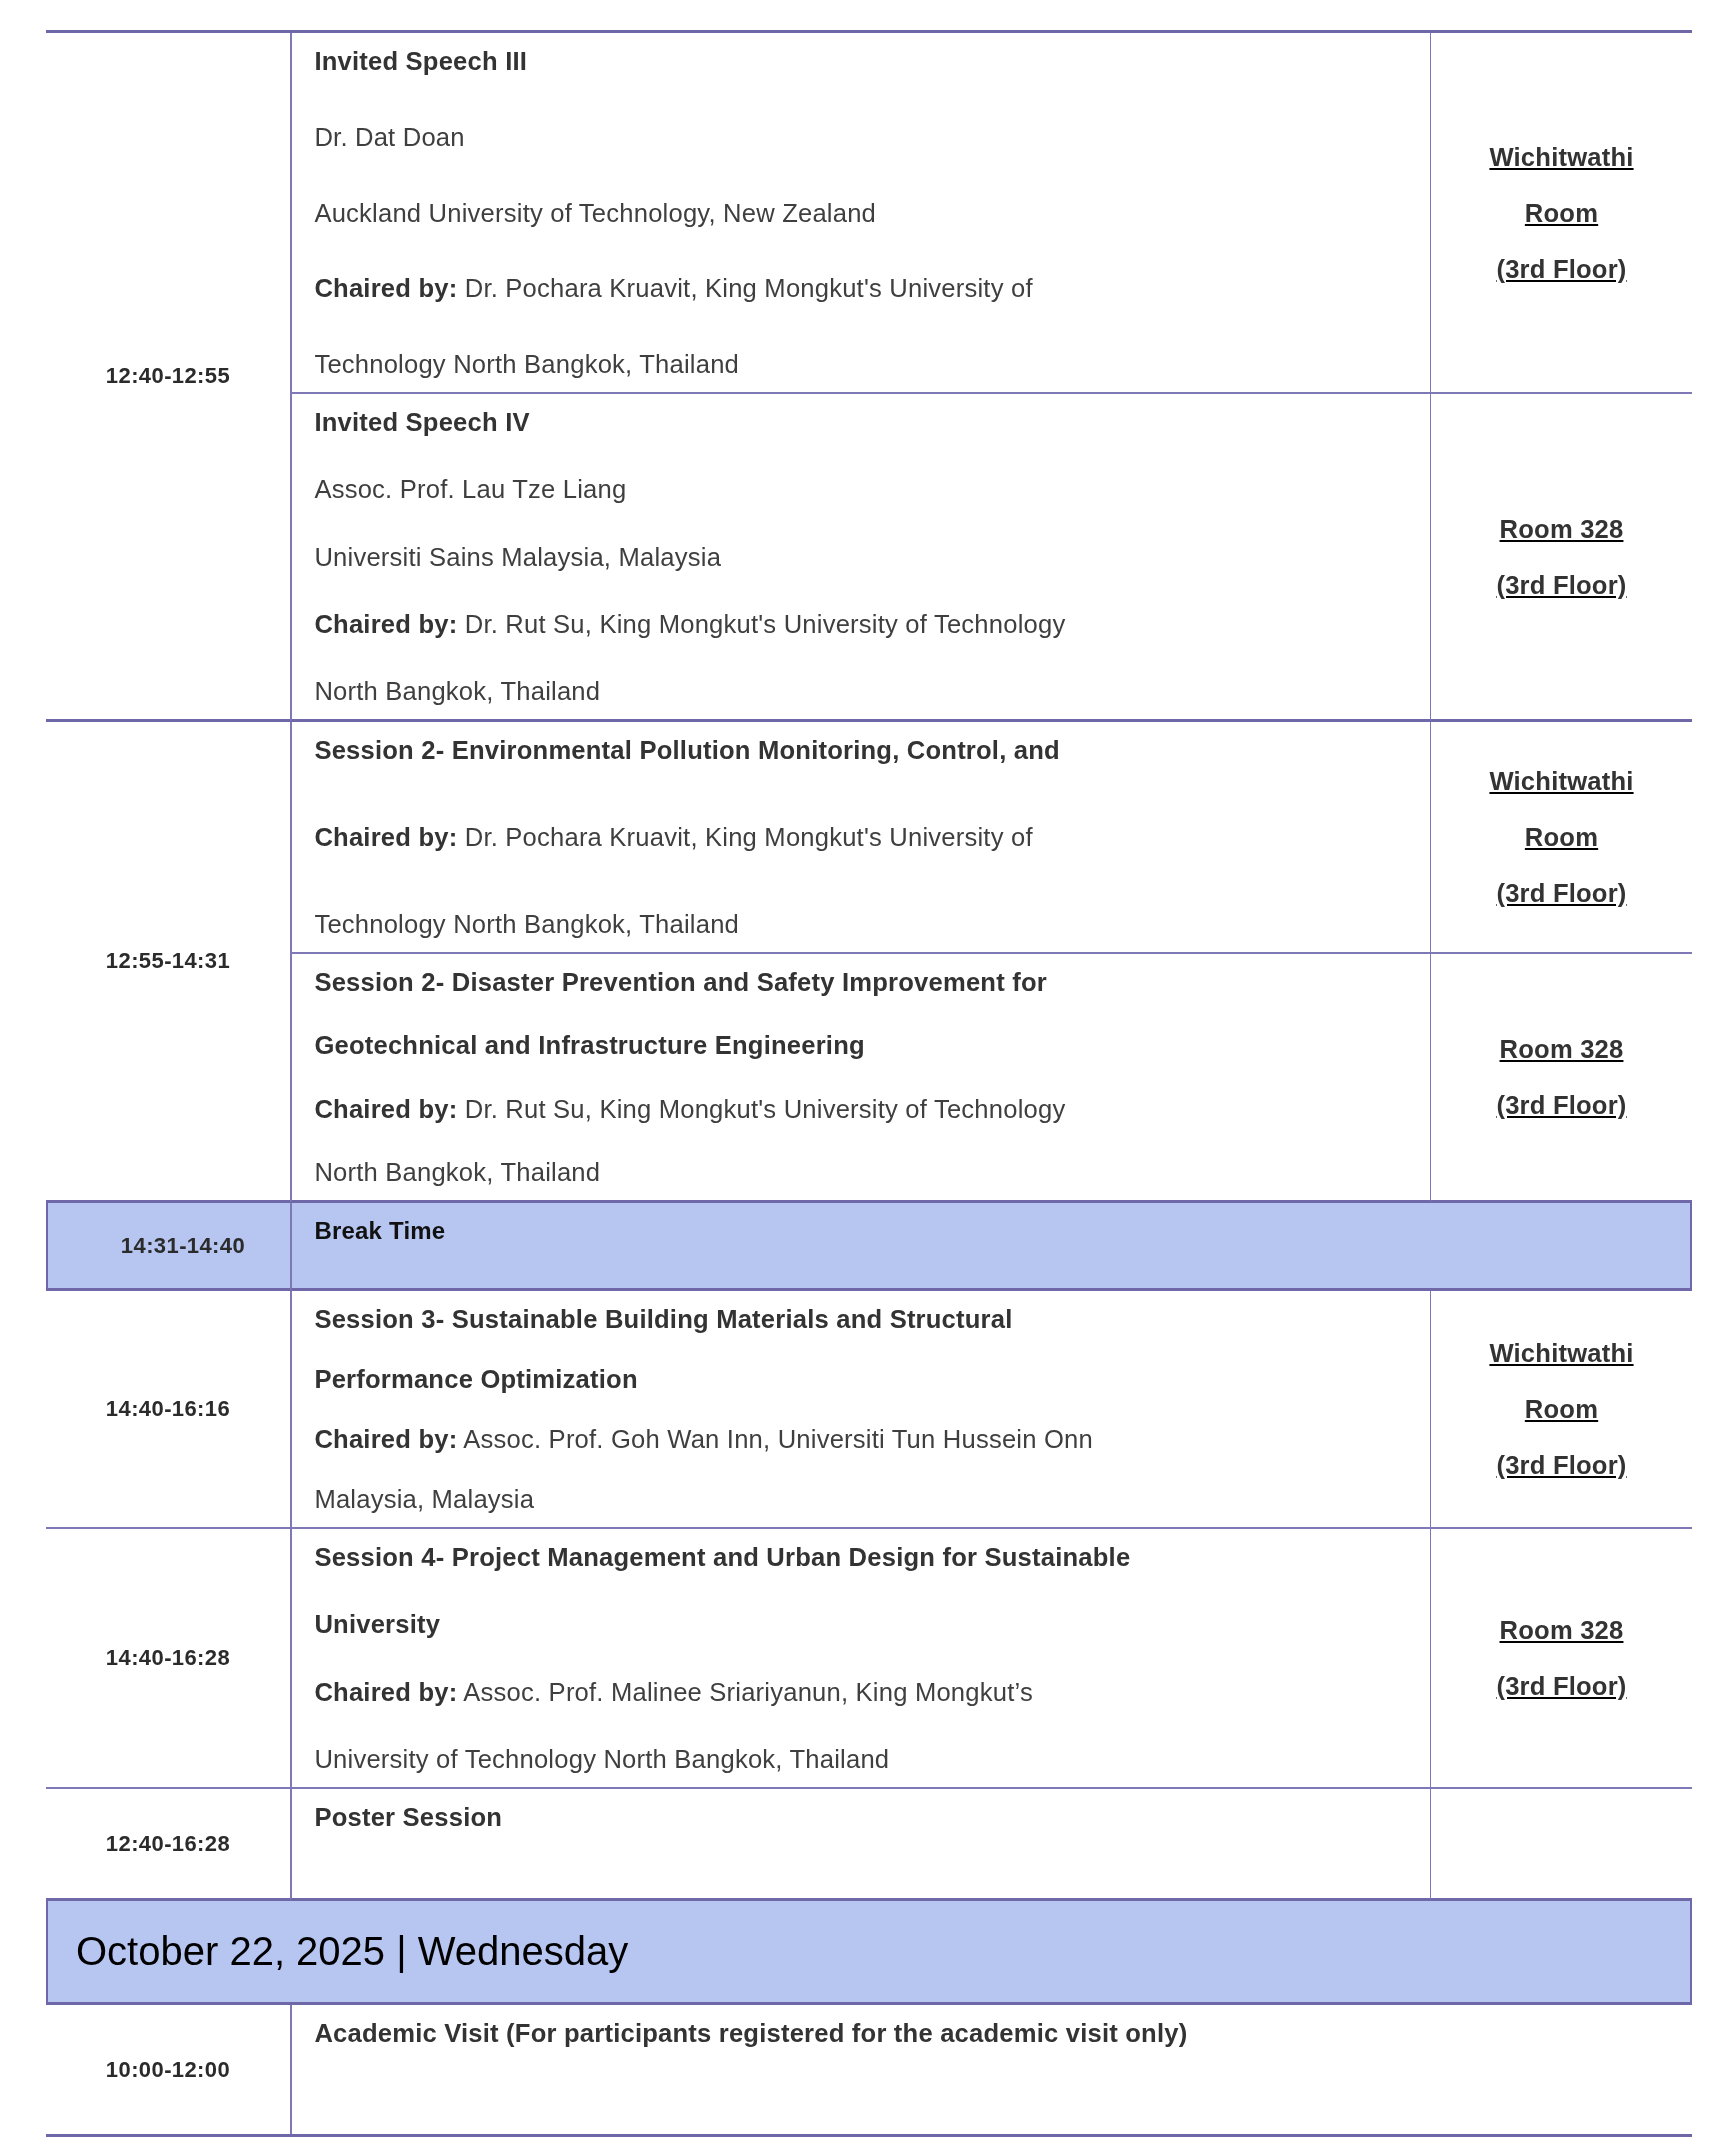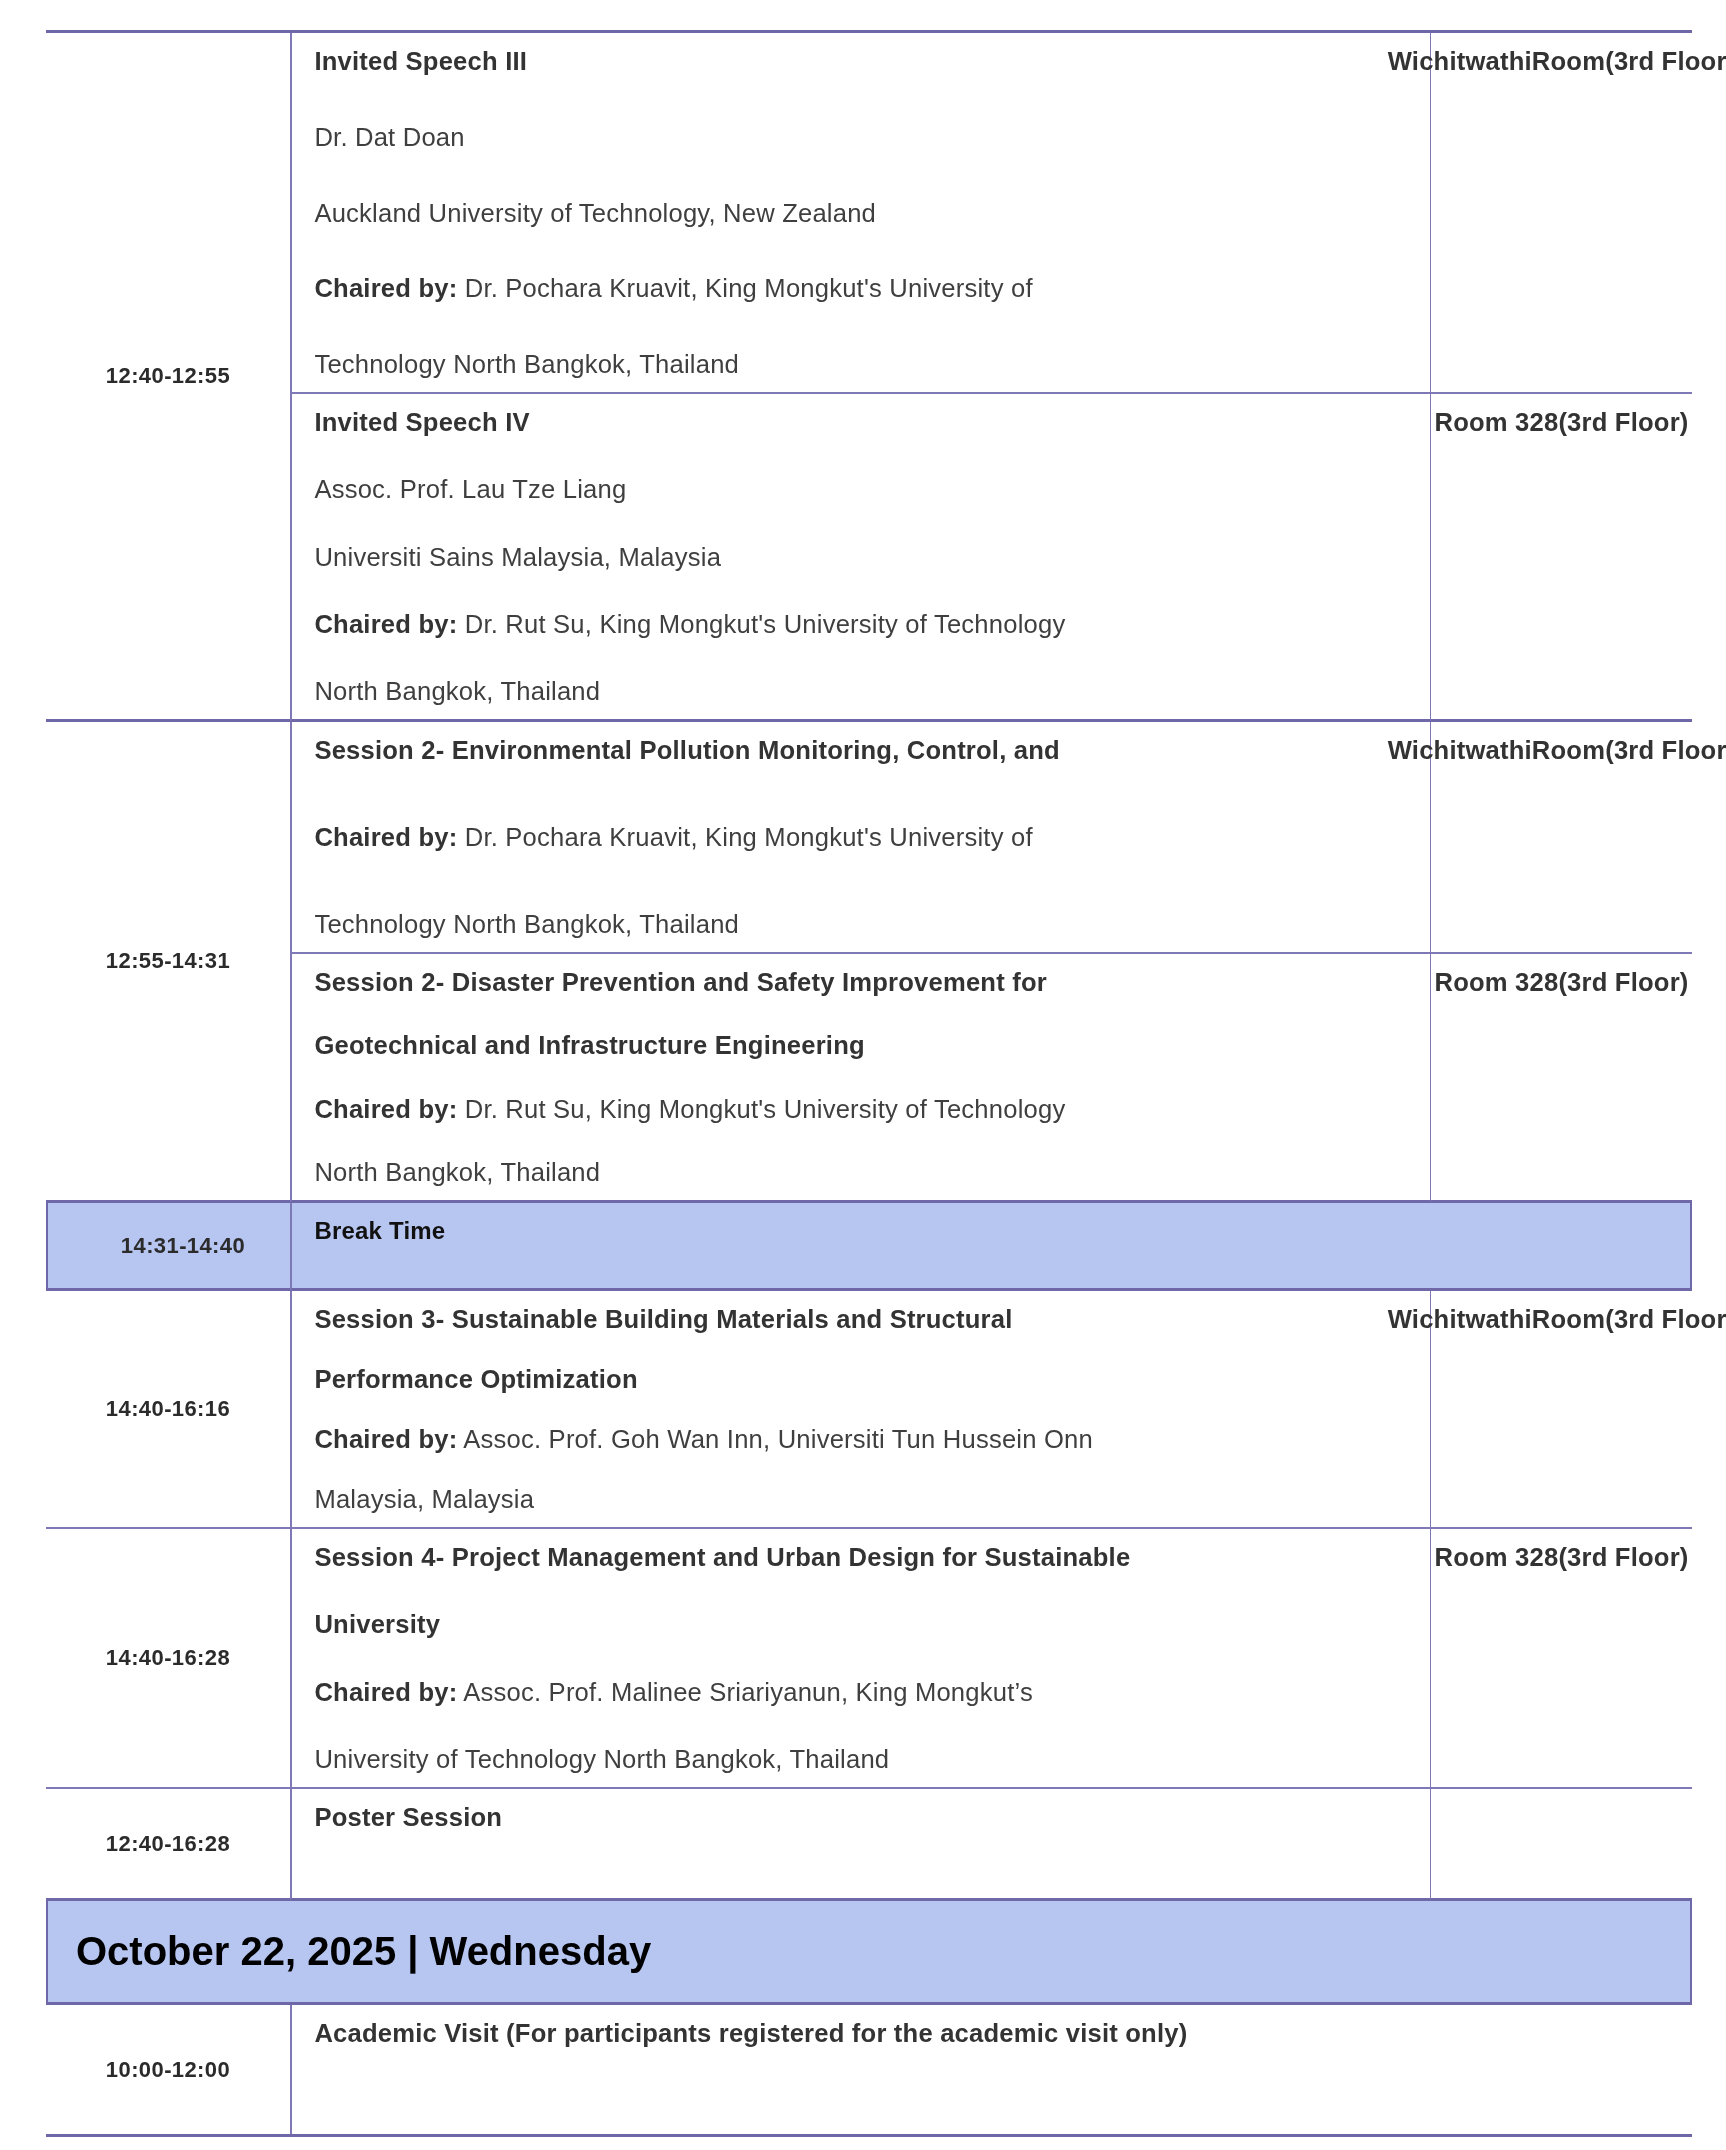--- a/index.html
+++ b/index.html
@@ -56,35 +56,37 @@
   .line {
     font-size: 25.6px;
     line-height: 56px;
     letter-spacing: 0.2px;
     color: var(--body-text);
     white-space: nowrap;
   }
   .b { font-weight: 700; color: var(--strong-text); }
   .room {
     display: flex;
-    flex-direction: row;
+    flex-direction: column;
     justify-content: center;
+    align-items: center;
+    text-decoration: underline;
   }
   .room .line { font-weight: 700; color: var(--strong-text); line-height: 56px; }
   .emph {
     font-size: 24px;
     font-weight: 700;
     color: var(--emphasis-text);
     letter-spacing: 0.2px;
   }
   .day-header {
     display: flex;
     align-items: center;
     padding-left: 24px;
-    font-weight: 700;
+    font-weight: 400;
     font-size: 40px;
     color: var(--header-text);
     white-space: nowrap;
   }
   .hl { background: var(--highlight); }
   .bb-n { border-bottom: 2.4px solid var(--border); }
   .bb-s { border-bottom: 3.2px solid var(--border-strong); }
   .bl-c { border-left: 2.4px solid var(--border); }
   .bl-r { border-left: 1.6px solid var(--border); }
   .ol { border-left: 2.4px solid var(--border-strong); padding-left: 28px; }

